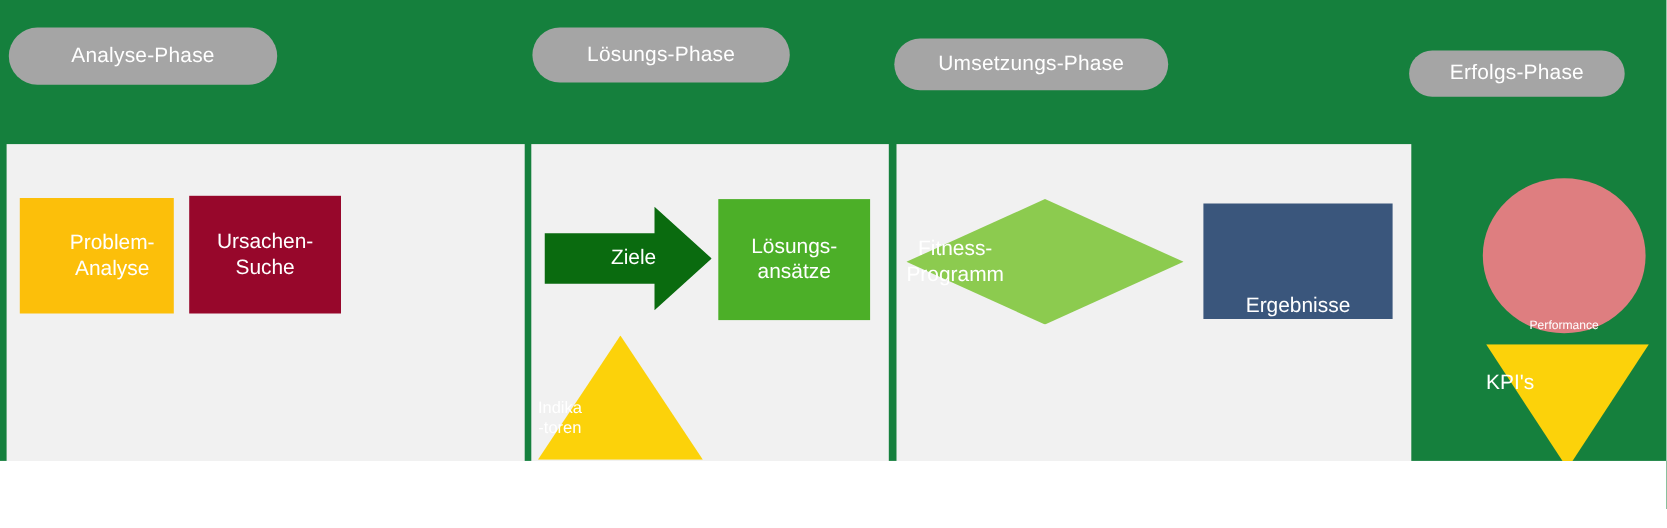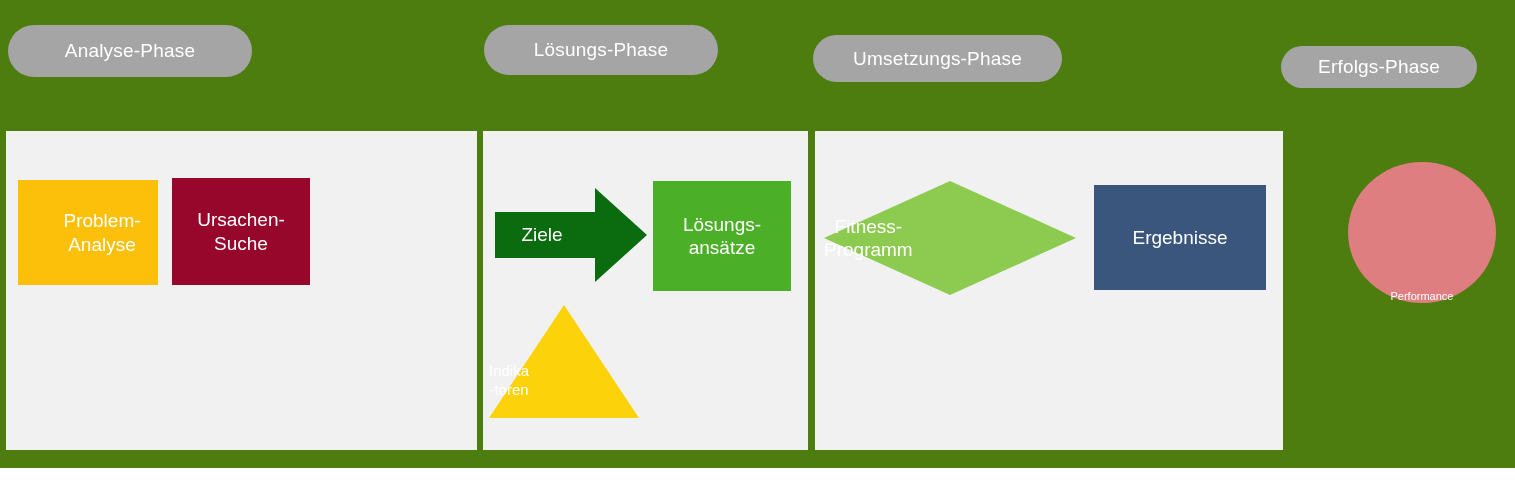--- a/index.html
+++ b/index.html
@@ -97,21 +97,21 @@
     position: absolute;
     border-radius: 50%;
     display: flex;
     align-items: flex-end;
     justify-content: center;
   }
 </style>
 </head>
 <body>
 
-<div id="canvas" style="width: 1515px; height: 468px; background: #4d7c0f;">
+<div id="canvas" style="width: 1515px; height: 419px; background: #15803d;">
 
   <div class="pill" id="pill-0" style="left: 8px; top: 25px; width: 244px; height: 52px; background: rgb(165, 165, 165);">
     <span>Analyse-Phase</span>
   </div>
   <div class="pill" id="pill-1" style="left: 484px; top: 25px; width: 234px; height: 50px; background: rgb(165, 165, 165);">
     <span>Lösungs-Phase</span>
   </div>
   <div class="pill" id="pill-2" style="left: 813px; top: 35px; width: 249px; height: 47px; background: rgb(165, 165, 165);">
     <span>Umsetzungs-Phase</span>
   </div>
@@ -129,21 +129,21 @@
   </div>
   <div class="rect" id="shape-ursachen_suche" style="left: 172px; top: 178px; width: 138px; height: 107px; background: rgb(151, 7, 43);">
     <span class="shape-label">Ursachen-
 Suche</span>
   </div>
 
   <div class="arrow-wrap" id="shape-ziele" style="left: 495px; top: 188px; width: 152px; height: 94px;">
     <svg id="ziele-svg" width="152" height="94" viewBox="0 0 152 94">
       <polygon id="ziele-poly" points="0,24 100,24 100,0 152,47 100,94 100,70 0,70" fill="#0a6b0f"></polygon>
     </svg>
-    <span class="arrow-text shape-label" style="width: 94px;">Ziele</span>
+    <span class="arrow-text shape-label" style="width: 94px; margin-left: 34px;">Ziele</span>
   </div>
 
   <div class="rect" id="shape-loesungsansaetze" style="left: 653px; top: 181px; width: 138px; height: 110px; background: rgb(76, 175, 40);">
     <span class="shape-label">Lösungs-
 ansätze</span>
   </div>
 
   <div class="svgshape" id="shape-indikatoren" style="left: 489px; top: 305px; width: 150px; height: 113px;">
     <svg id="indikatoren-svg" width="150" height="113" viewBox="0 0 150 113">
       <polygon id="indikatoren-poly" points="75,0 150,113 0,113" fill="#fcd20a"></polygon>
@@ -157,22 +157,30 @@
   <div class="svgshape" id="shape-fitness_programm" style="left: 824px; top: 181px; width: 252px; height: 114px;">
     <svg id="fitness-svg" width="252" height="114" viewBox="0 0 252 114">
       <polygon id="fitness-poly" points="126,0 252,57 126,114 0,57" fill="#8ccb4f"></polygon>
     </svg>
     <span class="ontop">
       <span class="shape-label" style="font-size:19px;">Fitness-
 Programm</span>
     </span>
   </div>
 
-  <div class="rect" id="shape-ergebnisse" style="left: 1094px; top: 185px; width: 172px; height: 105px; background: rgb(58, 86, 124);">
+  <div class="rect" id="shape-ergebnisse" style="left: 1094px; top: 185px; width: 172px; height: 105px; background: rgb(58, 86, 124); align-items: flex-end;">
     <span class="shape-label">Ergebnisse</span>
   </div>
 
   <div class="circle" id="shape-performance" style="left: 1348px; top: 162px; width: 148px; height: 141px; background: rgb(222, 126, 128);">
     <span class="shape-label" style="font-size:11px;">Performance</span>
   </div>
 
+  <div class="svgshape" id="shape-kpis" style="left: 1351px; top: 313px; width: 148px; height: 113px;">
+    <svg id="kpis-svg" width="148" height="113" viewBox="0 0 148 113">
+      <polygon id="kpis-poly" points="0,0 148,0 74,113" fill="#fcd20a"></polygon>
+    </svg>
+    <span class="ontop">
+      <span class="shape-label" style="font-size:19px;margin-bottom:42px;">KPI's</span>
+    </span>
+  </div>
 
 </div>
 
 </body></html>

